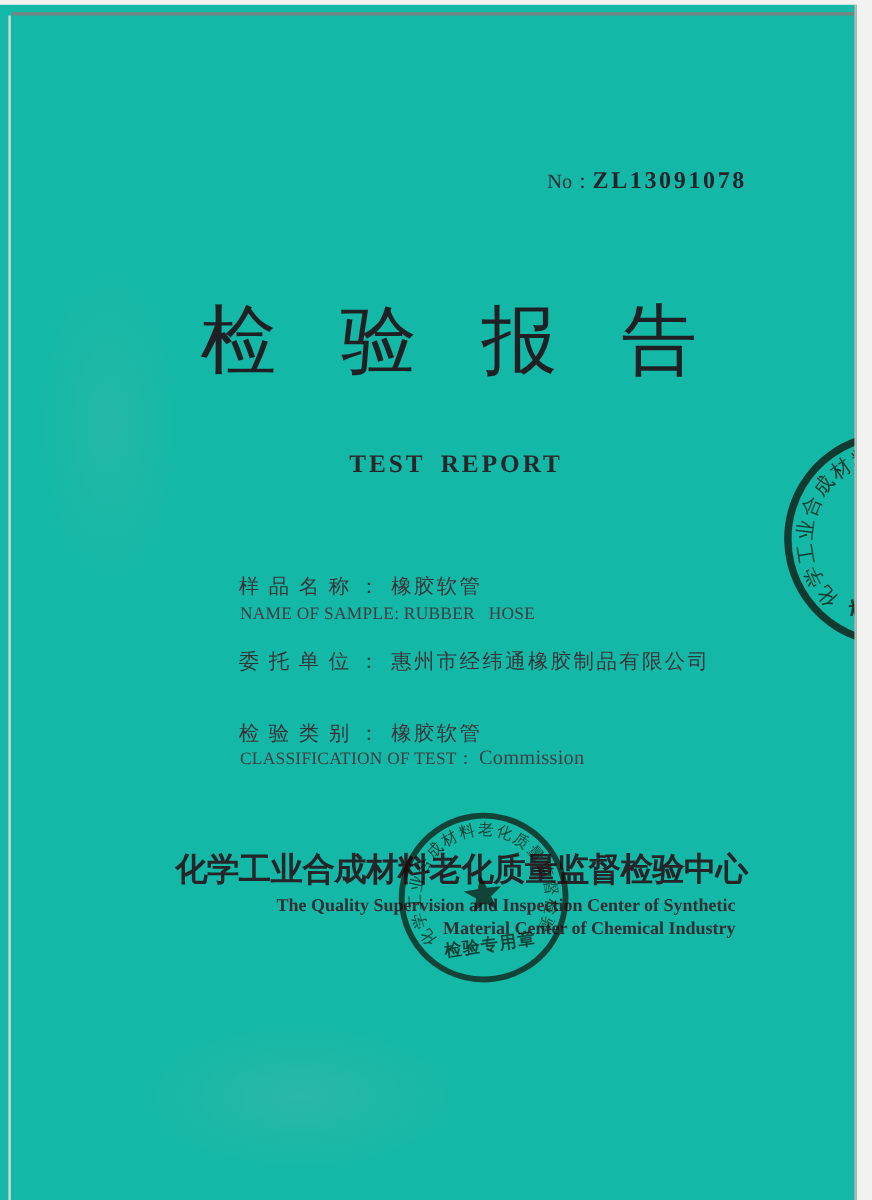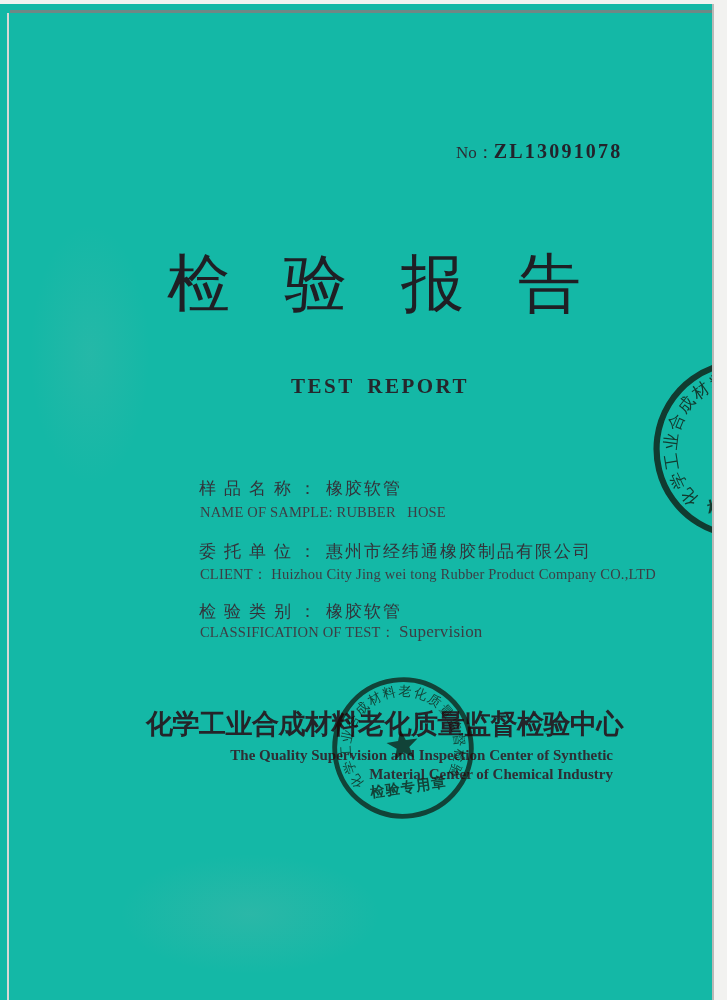--- a/index.html
+++ b/index.html
@@ -67,24 +67,23 @@
   </div>
   <div class="abs subtitle-row">
     <span>TEST</span>
     <span>REPORT</span>
   </div>
 
   <div class="abs cn-line f1cn"><span class="lbl">样品名称：</span><span class="val">橡胶软管</span></div>
   <div class="abs en-line f1en"><span>NAME OF SAMPLE: </span><span>RUBBER   HOSE</span></div>
 
   <div class="abs cn-line f2cn"><span class="lbl">委托单位：</span><span class="val">惠州市经纬通橡胶制品有限公司</span></div>
-  <div class="abs en-line f2en"><span>CLIENT： </span><span>Huizhou City Jing wei tong Rubber Product Company CO.,LTD</span></div>
 
   <div class="abs cn-line f3cn"><span class="lbl">检验类别：</span><span class="val">橡胶软管</span></div>
-  <div class="abs en-line f3en"><span>CLASSIFICATION OF TEST： </span><span class="big">Supervision</span></div>
+  <div class="abs en-line f3en"><span>CLASSIFICATION OF TEST： </span><span class="big">Commission</span></div>
 
   <div class="abs org-cn">化学工业合成材料老化质量监督检验中心</div>
   <div class="abs org-en">
     <div>The Quality Supervision and Inspection Center of Synthetic</div>
     <div>Material Center of Chemical Industry</div>
   </div>
 
   <svg class="stamp stamp-bottom" viewBox="0 0 200 200">
     <defs>
       <path id="sealArcA" d="M 42.7,140.2 A 70,70 0 1 1 157.3,140.2" fill="none"></path>

